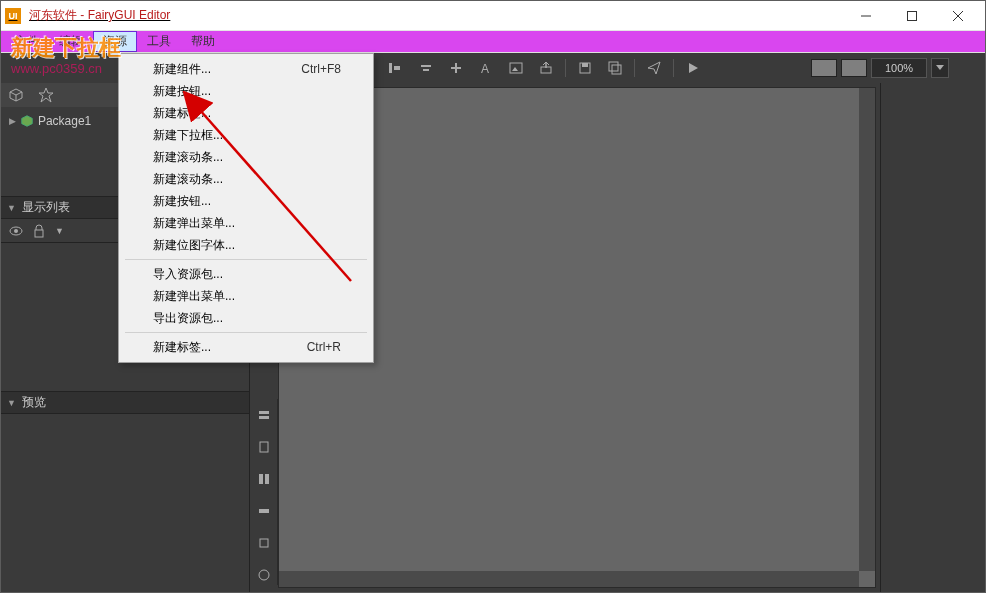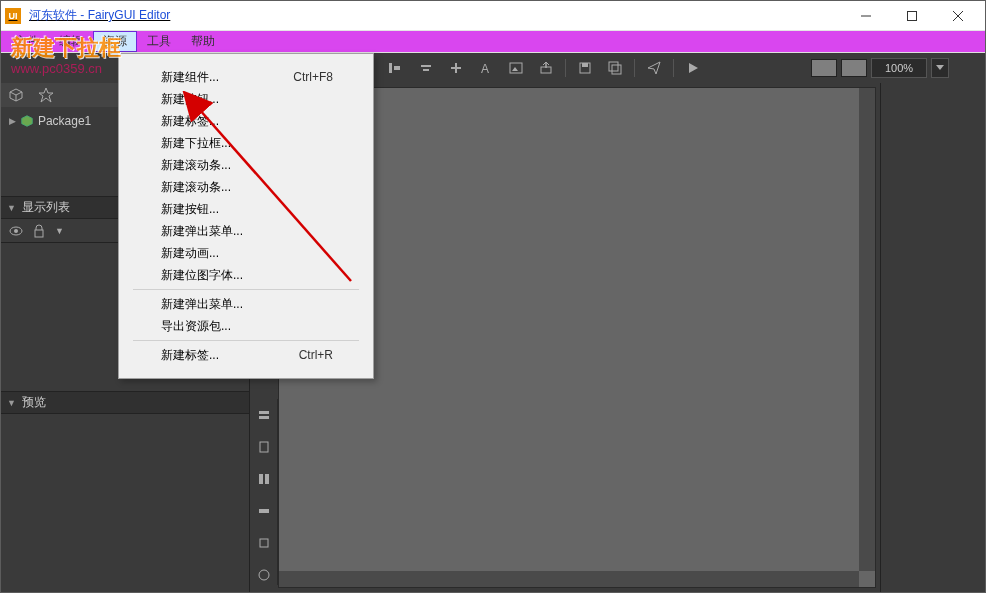--- a/index.html
+++ b/index.html
@@ -1,21 +1,21 @@
 <!DOCTYPE html>
 <html><head>
 <meta charset="utf-8">
 <style>
 * { margin: 0; padding: 0; box-sizing: border-box; font-family: "Microsoft YaHei", sans-serif; font-size: 12px; }
 body { width: 986px; height: 593px; background: #fff; overflow: hidden; position: relative; border: 1px solid #5c5c5c; }
 
 
 .titlebar { height: 30px; background: #fff; display: flex; align-items: center; padding: 0 4px; border-bottom: 1px solid #e5e5e5; text-decoration: underline; }
 .titlebar .app-icon { width: 16px; height: 16px; background: #e88c00; margin-right: 8px; display: flex; align-items: center; justify-content: center; color: #fff; font-size: 9px; font-weight: bold; }
-.titlebar .title { color: #1d4ed8; font-size: 12px; }
+.titlebar .title { color: #b91c1c; font-size: 12px; }
 .titlebar .win-controls { margin-left: auto; display: flex; }
 .titlebar .win-btn { width: 46px; height: 30px; display: flex; align-items: center; justify-content: center; cursor: pointer; }
 .titlebar .win-btn svg { width: 10px; height: 10px; }
 
 
 .menubar { height: 22px; background: #d946ef; display: flex; align-items: stretch; padding: 0 4px; border-bottom: 1px solid #e0e0e0; }
 .menubar .menu-item { padding: 0 10px; display: flex; align-items: center; color: #333; cursor: pointer; position: relative; }
 .menubar .menu-item.active { background: #cce8ff; border: 1px solid #6d28d9; padding: 0 9px; }
 
 
@@ -48,21 +48,21 @@
 .vtoolbar { width: 28px; background: #3a3a3a; border-right: 1px solid #2a2a2a; display: flex; flex-direction: column; align-items: center; padding-top: 6px; gap: 12px; position: absolute; left: 0; top: 316px; }
 .vtoolbar .vbtn { width: 20px; height: 20px; display: flex; align-items: center; justify-content: center; color: #aaa; cursor: pointer; }
 .canvas { flex: 1; background: #666; margin: 4px 4px 4px 28px; border: 1px solid #2a2a2a; position: relative; }
 .canvas .scroll-v { position: absolute; right: 0; top: 0; bottom: 16px; width: 16px; background: #4a4a4a; }
 .canvas .scroll-h { position: absolute; left: 0; right: 16px; bottom: 0; height: 16px; background: #4a4a4a; }
 
 
 .right-col { width: 105px; background: #3a3a3a; border-left: 1px solid #222; }
 
 
-.dropdown { position: absolute; left: 117px; top: 52px; width: 256px; background: #f0f0f0; border: 1px solid #a0a0a0; box-shadow: 3px 3px 6px rgba(0,0,0,0.25); z-index: 100; padding: 12px; }
+.dropdown { position: absolute; left: 117px; top: 52px; width: 256px; background: #f0f0f0; border: 1px solid #a0a0a0; box-shadow: 3px 3px 6px rgba(0,0,0,0.25); z-index: 100; padding: 4px; }
 .dropdown .dd-item { height: 22px; display: flex; align-items: center; padding: 0 28px 0 30px; color: #000; cursor: pointer; position: relative; }
 .dropdown .dd-item .shortcut { margin-left: auto; color: #333; }
 .dropdown .dd-sep { height: 1px; background: #d0d0d0; margin: 3px 2px; }
 
 
 .watermark { position: absolute; left: 10px; top: 32px; z-index: 200; pointer-events: none; opacity: 0.85; }
 .watermark .wm-text { font-size: 22px; font-weight: bold; color: #ff8c00; text-shadow: 1px 1px 0 #fff, -1px -1px 0 #fff; }
 .watermark .wm-url { font-size: 13px; color: #be185d; margin-top: -2px; }
 
 
@@ -307,26 +307,26 @@
   <div class="dd-item">
       <span>新建滚动条...</span>
     </div>
   <div class="dd-item">
       <span>新建按钮...</span>
     </div>
   <div class="dd-item">
       <span>新建弹出菜单...</span>
     </div>
   <div class="dd-item">
-      <span>新建动画...</span>
-    </div>
-  <div class="dd-item">
       <span>新建位图字体...</span>
     </div>
   <div class="dd-sep"></div>
+  <div class="dd-item">
+      <span>导入资源包...</span>
+    </div>
   <div class="dd-item">
       <span>新建弹出菜单...</span>
     </div>
   <div class="dd-item">
       <span>导出资源包...</span>
     </div>
   <div class="dd-sep"></div>
   <div class="dd-item">
       <span>新建标签...</span>
       <span class="shortcut">Ctrl+R</span>

